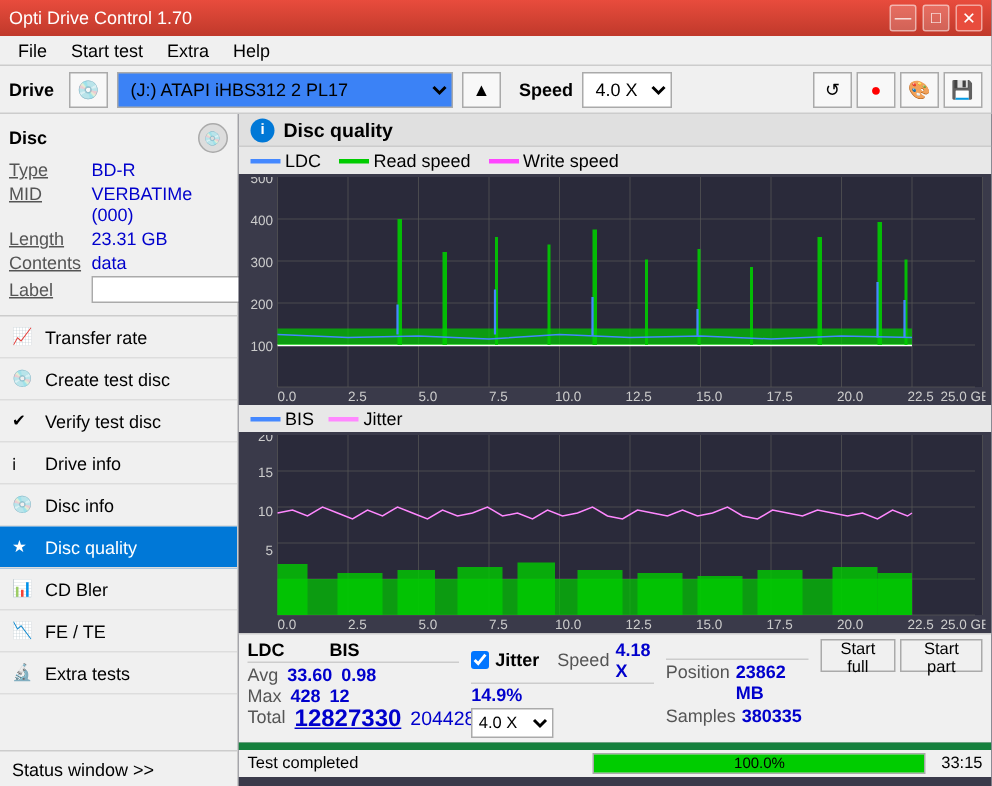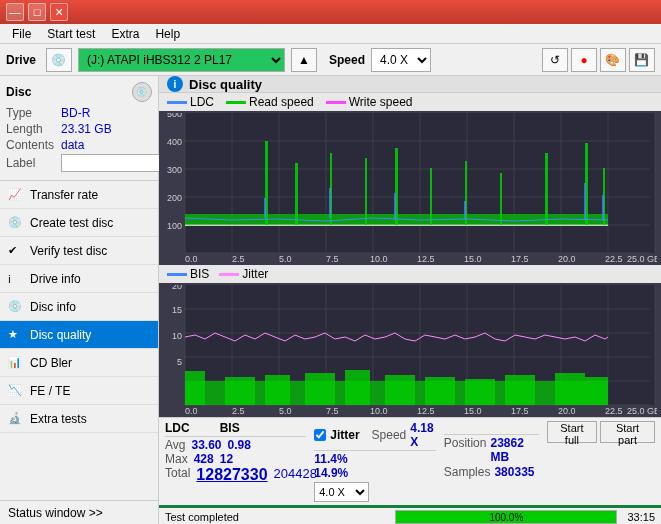--- a/index.html
+++ b/index.html
@@ -49,23 +49,23 @@
       align-items: center;
       height: 32px;
       padding: 0 6px;
       border-bottom: 1px solid #ccc;
       gap: 6px;
     }
     .drive-label { font-weight: bold; margin-right: 4px; }
     .drive-select {
       height: 24px;
       border: 1px solid #aaa;
-      background: #22c55e;
+      background: #3b82f6;
       padding: 0 4px;
-      width: 207px;
+      width: 224px;
       font-size: 12px;
     }
     .drive-icon-btn {
       width: 26px; height: 24px;
       border: 1px solid #aaa;
       background: #f8f8f8;
       display: flex; align-items: center; justify-content: center;
       cursor: pointer;
     }
     .speed-label { margin-left: 6px; font-weight: bold; }
@@ -114,21 +114,21 @@
       border: 1px solid #aaa;
       border-radius: 50%;
       display: flex; align-items: center; justify-content: center;
       font-size: 9px;
     }
     .disc-row {
       display: flex;
       margin-bottom: 2px;
       font-size: 11px;
     }
-    .disc-row-label { color: #555; width: 55px; flex-shrink: 0; }
+    .disc-row-label { color: #555; width: 55px; flex-shrink: 0; text-decoration: underline; }
     .disc-row-value { color: #0000cc; }
     .label-row { display: flex; align-items: center; margin-top: 2px; }
     .label-input {
       flex: 1;
       height: 18px;
       border: 1px solid #aaa;
       font-size: 11px;
       padding: 0 2px;
     }
     .label-btn {
@@ -260,21 +260,21 @@
       padding: 0 6px;
     }
 
     
     .progress-section {
       display: flex;
       align-items: center;
       gap: 6px;
       padding: 2px 6px;
       background: #f0f0f0;
-      border-top: 3px solid #15803d;
+      border-top: 5px solid #15803d;
       justify-content: flex-end;
     }
     .status-text { font-size: 11px; flex: 1; }
     .progress-bar-outer {
       flex: 1;
       height: 14px;
       background: #fff;
       border: 1px solid #aaa;
       position: relative;
       margin: 0 4px;
@@ -292,20 +292,21 @@
     .time-text { font-size: 11px; color: #000; }
     .chart-grid { stroke: #555; stroke-width: 0.5; }
     .chart-axis-text { fill: #ccc; font-size: 9px; }
     .ldc-line { stroke: #4488ff; stroke-width: 1; fill: none; }
     .jitter-line { stroke: #ff88ff; stroke-width: 1; fill: none; }
   </style>
 </head>
 <body>
 
 <div class="titlebar">
+  <span>Opti Drive Control 1.70</span>
   <div class="titlebar-controls">
     <div class="titlebar-btn">—</div>
     <div class="titlebar-btn">□</div>
     <div class="titlebar-btn" style="background:#e84c3d;">✕</div>
   </div>
 </div>
 
 <div class="menubar">
   <div class="menu-item">File</div>
   <div class="menu-item">Start test</div>
@@ -339,20 +340,24 @@
     <div class="disc-info-panel">
       <div class="disc-header">
         <span class="disc-title">Disc</span>
         <div class="disc-icon">💿</div>
       </div>
       <div class="disc-row">
         <span class="disc-row-label">Type</span>
         <span class="disc-row-value">BD-R</span>
       </div>
       <div class="disc-row">
+        <span class="disc-row-label">MID</span>
+        <span class="disc-row-value">VERBATIMe (000)</span>
+      </div>
+      <div class="disc-row">
         <span class="disc-row-label">Length</span>
         <span class="disc-row-value">23.31 GB</span>
       </div>
       <div class="disc-row">
         <span class="disc-row-label">Contents</span>
         <span class="disc-row-value">data</span>
       </div>
       <div class="disc-row label-row">
         <span class="disc-row-label">Label</span>
         <input class="label-input" type="text" style="">
@@ -608,23 +613,20 @@
           </div>
         </div>
 
         <div style="display:flex; flex-direction:column; min-width:90px;">
           <div style="display:flex; align-items:center; gap:4px; font-size:11px; font-weight:bold; border-bottom:1px solid #ccc; padding-bottom:1px;">
             <input type="checkbox" checked="" style="width: 12px; height: 12px;">
             <span>Jitter</span>
             <span style="margin-left:8px; color:#555; font-weight:normal;">Speed</span>
             <span style="color:#0000cc; font-weight:bold;">4.18 X</span>
           </div>
-          <div style="display:flex; gap:6px; font-size:11px; margin-top:1px;">
-            <span style="color:#0000cc; font-weight:bold;">11.4%</span>
-          </div>
           <div style="display:flex; gap:6px; font-size:11px;">
             <span style="color:#0000cc; font-weight:bold;">14.9%</span>
           </div>
           <div style="display:flex; gap:4px; align-items:center; font-size:11px; margin-top:2px;">
             <select class="speed-select-small">
               <option>4.0 X</option>
             </select>
           </div>
         </div>
 

